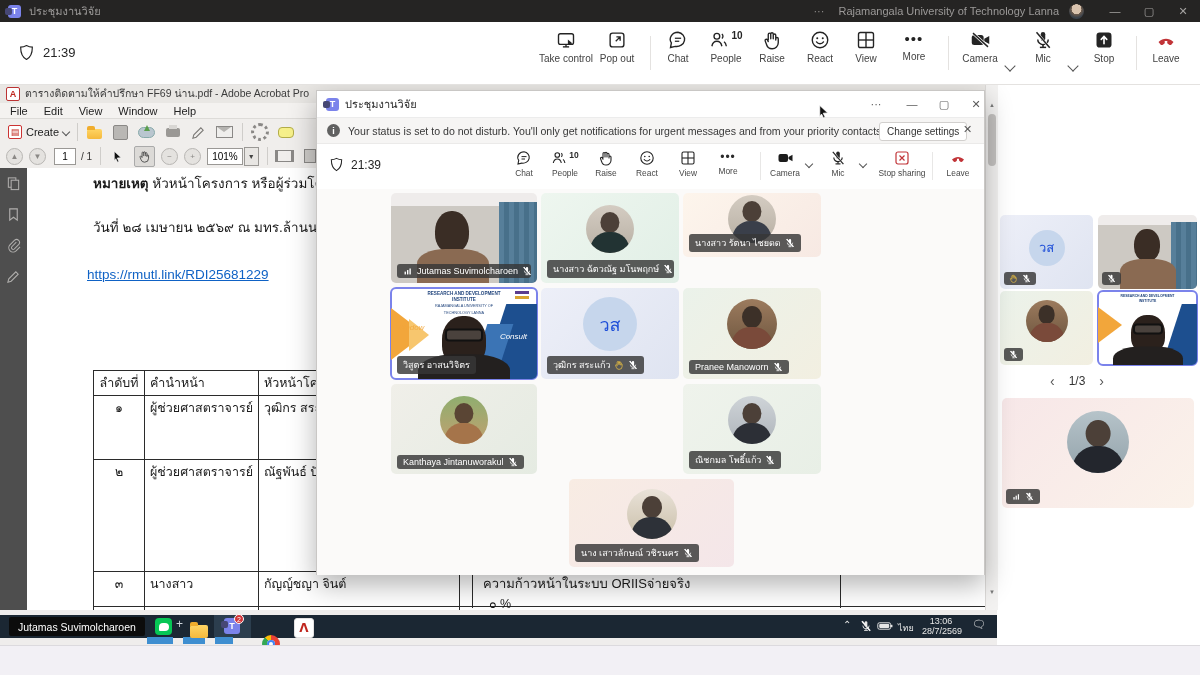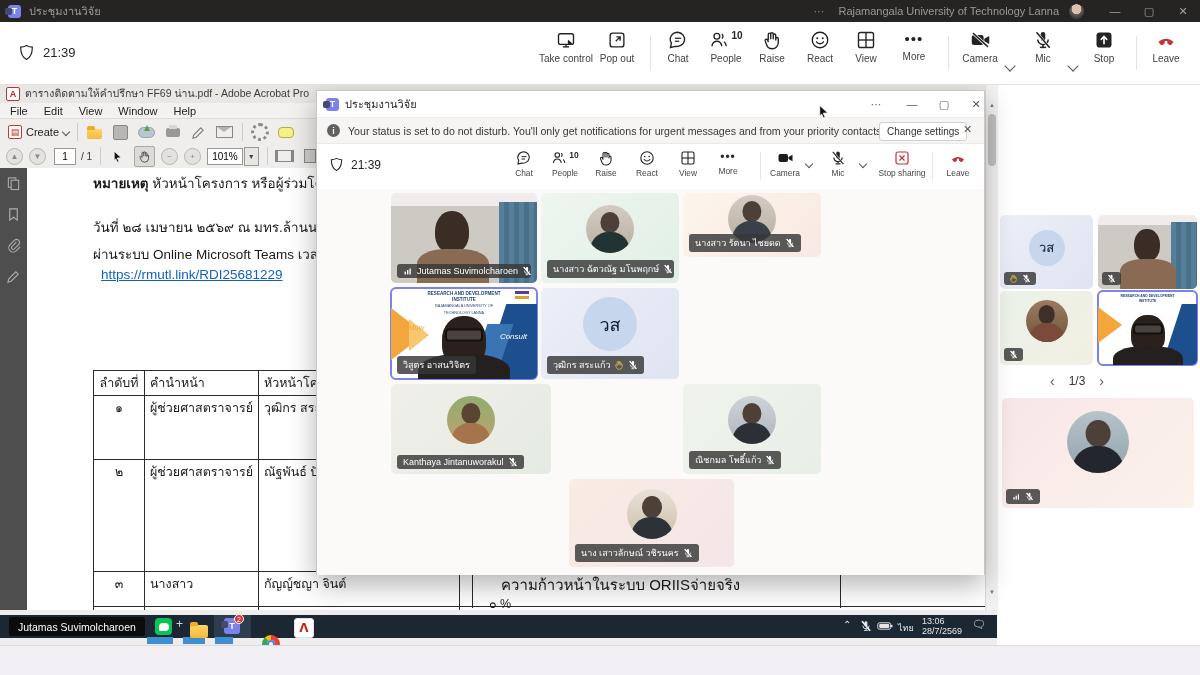--- a/index.html
+++ b/index.html
@@ -81,21 +81,21 @@
   .mdiv{position:absolute;top:8px;height:28px;width:1px;background:#e8e7e6}
   .mchev{position:absolute;width:5px;height:5px;border-right:1.2px solid #555;border-bottom:1.2px solid #555;transform:rotate(45deg)}
   #m-grid{position:absolute;left:0;top:98px;width:100%;height:386px;background:#fbfaf9}
 
   .tile{position:absolute;border-radius:5px;overflow:hidden;background:#eee}
   .tile.active{outline:2.5px solid #7b83eb;outline-offset:-1px}
   .pill{position:absolute;left:6px;bottom:5px;background:rgba(55,55,55,.82);border-radius:3px;color:#fff;
         font-size:9px;display:flex;align-items:center;gap:4px;padding:2px 6px;white-space:nowrap;max-width:92%;box-sizing:border-box}
   .pill svg{width:10px;height:10px;flex:0 0 auto}
   .handic{color:#f5c842}
-  .init-c{position:absolute;left:50%;top:40%;transform:translate(-50%,-50%);border-radius:50%;display:flex;align-items:center;justify-content:center;color:#0f172a;font-family:"DejaVu Sans",sans-serif}
+  .init-c{position:absolute;left:50%;top:40%;transform:translate(-50%,-50%);border-radius:50%;display:flex;align-items:center;justify-content:center;color:#1d4ed8;font-family:"DejaVu Sans",sans-serif}
   .ava{position:absolute;left:50%;top:40%;transform:translate(-50%,-50%);border-radius:50%;overflow:hidden;background:linear-gradient(#d4ccc2,#b7afa3)}
   .ava .hd{position:absolute;left:50%;top:14%;transform:translateX(-50%);width:40%;height:44%;border-radius:50%;background:#4c4038}
   .ava .bd{position:absolute;left:50%;top:56%;transform:translateX(-50%);width:84%;height:50%;border-radius:45% 45% 0 0/80% 80% 0 0;background:#2e3440}
 
   
   .bg-mint{background:linear-gradient(135deg,#eef6ef,#e1efe6)}
   .bg-peach{background:linear-gradient(135deg,#fdf5ec,#f7e9e3)}
   .bg-lav{background:linear-gradient(135deg,#edeff8,#dfe4f1)}
   .bg-sage{background:linear-gradient(135deg,#ebf2ea,#f2efe1)}
   .bg-gray{background:linear-gradient(135deg,#f0efe9,#e5ebe2)}
@@ -461,22 +461,21 @@
       </svg>
     <svg class="ic" width="15" height="15" color="#c2c0be">
         <use href="#s-pen"></use>
       </svg>
   </div>
 
   <div id="page">
 
     <div class="docline" style="left:66px;top:4px"><b>หมายเหตุ</b><span> หัวหน้าโครงการ หรือผู้ร่วมโครงการที</span></div>
     <div class="docline" style="left:66px;top:48px">วันที่ ๒๘ เมษายน ๒๕๖๙ ณ มทร.ล้านนา น่า</div>
-    <div class="docline" style="left:66px;top:75px">ผ่านระบบ Online Microsoft Teams เวล</div>
-    <div class="docline doclink" style="left:74px;top:99px">https://rmutl.link/RDI25681229</div>
+    <div class="docline doclink" style="left:60px;top:99px">https://rmutl.link/RDI25681229</div>
     <table id="dtable">
       <tbody>
           <tr>
         <td class="c-num">ลำดับที่</td>
         <td class="c-pre">คำนำหน้า</td>
         <td class="c-head">หัวหน้าโครงการ</td>
       </tr>
       <tr style="height:64px">
         <td class="c-num">๑</td>
         <td class="c-pre">ผู้ช่วยศาสตราจารย์</td>
@@ -491,21 +490,21 @@
         <td class="c-num">๓</td>
         <td class="c-pre">นางสาว</td>
         <td class="c-head">กัญญ์ชญา จินต์</td>
       </tr>
     </tbody>
       </table>
 
     <div class="vline" style="left:445px;top:400px;height:40px"></div>
     <div class="vline" style="left:813px;top:400px;height:40px"></div>
     <div class="hline" style="left:66px;top:438px;width:892px"></div>
-    <div class="docline" style="left:474px;top:405px;font-size:15px">ความก้าวหน้าในระบบ ORIISจ่ายจริง</div>
+    <div class="docline" style="left:456px;top:405px;font-size:13px">ความก้าวหน้าในระบบ ORIISจ่ายจริง</div>
     <div class="docline" style="left:462px;top:426px;font-size:12.5px">๐ %</div>
   </div>
 </div>
 
 <div id="ascroll">
   <span class="arr" style="top:18px">▲</span>
   <div class="thumb"></div>
   <span class="arr" style="top:505px">▼</span>
 </div>
 
@@ -660,22 +659,34 @@
       <div class="pill">
         <span>วุฒิกร สระแก้ว</span>
         <svg class="handic">
             <use href="#s-hand"></use>
           </svg>
         <svg color="#fff">
             <use href="#s-mic-off"></use>
           </svg>
       </div>
     </div>
-
-    <div class="tile bg-gray" style="left:74px;top:195px;width:160px;height:90px">
+    <div class="tile bg-sage" style="left:366px;top:99px;width:138px;height:91px">
+      <div class="ava" style="width:50px;height:50px;background:linear-gradient(#9c7b5e,#6e563f)">
+          <div class="hd" style="background:#3c3028"></div>
+          <div class="bd" style="background:#7a4a3a"></div>
+        </div>
+      <div class="pill">
+        <span>Pranee Manoworn</span>
+        <svg color="#fff">
+            <use href="#s-mic-off"></use>
+          </svg>
+      </div>
+    </div>
+
+    <div class="tile bg-gray" style="left:74px;top:195px;width:146px;height:90px">
       <div class="ava" style="width:48px;height:48px;background:linear-gradient(#8fae6f,#c2a070)">
           <div class="hd" style="background:#5a4534"></div>
           <div class="bd" style="background:#a5744a"></div>
         </div>
       <div class="pill">
         <span>Kanthaya Jintanuworakul</span>
         <svg color="#fff">
             <use href="#s-mic-off"></use>
           </svg>
       </div>
@@ -799,21 +810,21 @@
 <div class="blue-strip" style="left:183px;width:22px"></div>
 <div class="blue-strip" style="left:215px;width:18px"></div>
 <span class="itray" style="left:843px;top:619px;font-size:10px">⌃</span>
 <svg class="itray" style="left:860px;top:620px" width="12" height="12" color="#e6e6e6">
     <use href="#s-mic-off"></use>
   </svg>
 <svg class="itray" style="left:877px;top:621px" width="16" height="10" color="#e6e6e6">
     <use href="#s-batt"></use>
   </svg>
 <span class="itray" style="left:898px;top:621px">ไทย</span>
-<span class="itray" style="left:922px;top:616px;text-align:left;width:38px;line-height:1.15">
+<span class="itray" style="left:922px;top:616px;text-align:center;width:38px;line-height:1.15">
   <span>13:06</span><br>
   <span>28/7/2569</span>
 </span>
 <span class="itray" style="left:972px;top:618px;font-size:11px">🗨</span>
 
 <div id="wtb">
   
   
   
 

